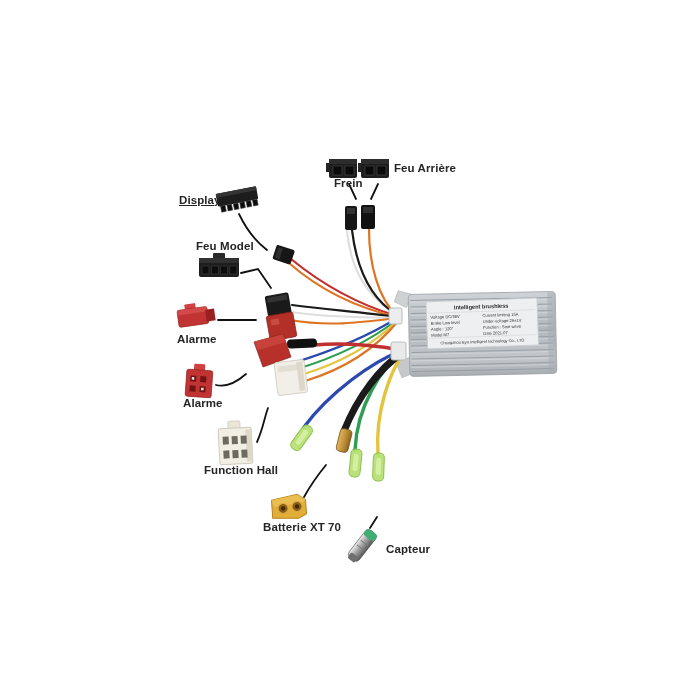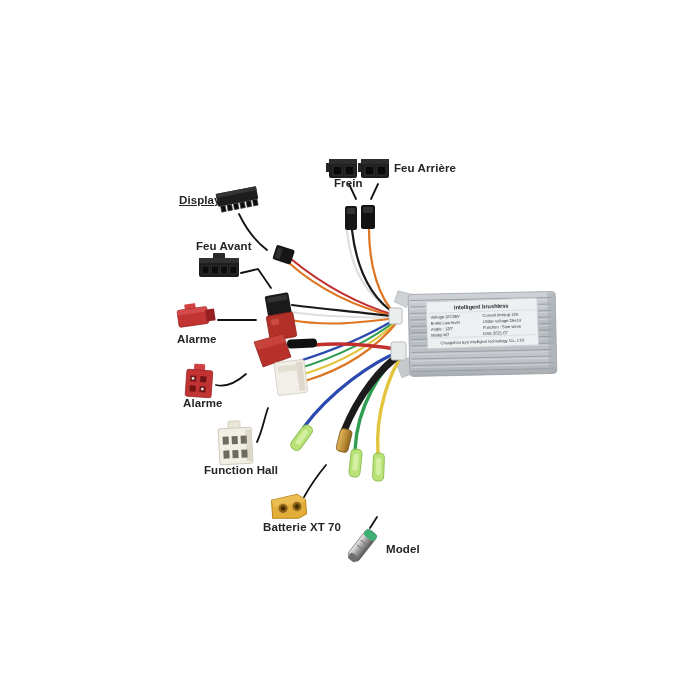--- a/index.html
+++ b/index.html
@@ -245,20 +245,20 @@
     <path d="M216,385 C228,388 238,381 246,374"></path>
     <path d="M257,442 C263,429 264,419 268,408"></path>
     <path d="M304,497 C309,488 317,476 326,465"></path>
     <path d="M370,528 L377,517"></path>
   </g>
 </svg>
 
 <div class="lbl" style="left:334px;top:141px;margin-top:36px;">Frein</div>
 <div class="lbl" style="left:394px;top:162px;">Feu Arrière</div>
 <div class="lbl" style="left:179px;top:194px;text-decoration:underline;">Display</div>
-<div class="lbl" style="left:196px;top:240px;">Feu Avant</div>
+<div class="lbl" style="left:196px;top:240px;">Feu Model</div>
 <div class="lbl" style="left:177px;top:333px;">Alarme</div>
 <div class="lbl" style="left:183px;top:397px;">Alarme</div>
 <div class="lbl" style="left:204px;top:464px;">Function Hall</div>
 <div class="lbl" style="left:263px;top:521px;">Batterie XT 70</div>
-<div class="lbl" style="left:386px;top:543px;">Model</div>
+<div class="lbl" style="left:386px;top:543px;">Capteur</div>
 
 </div>
 
 </body></html>

